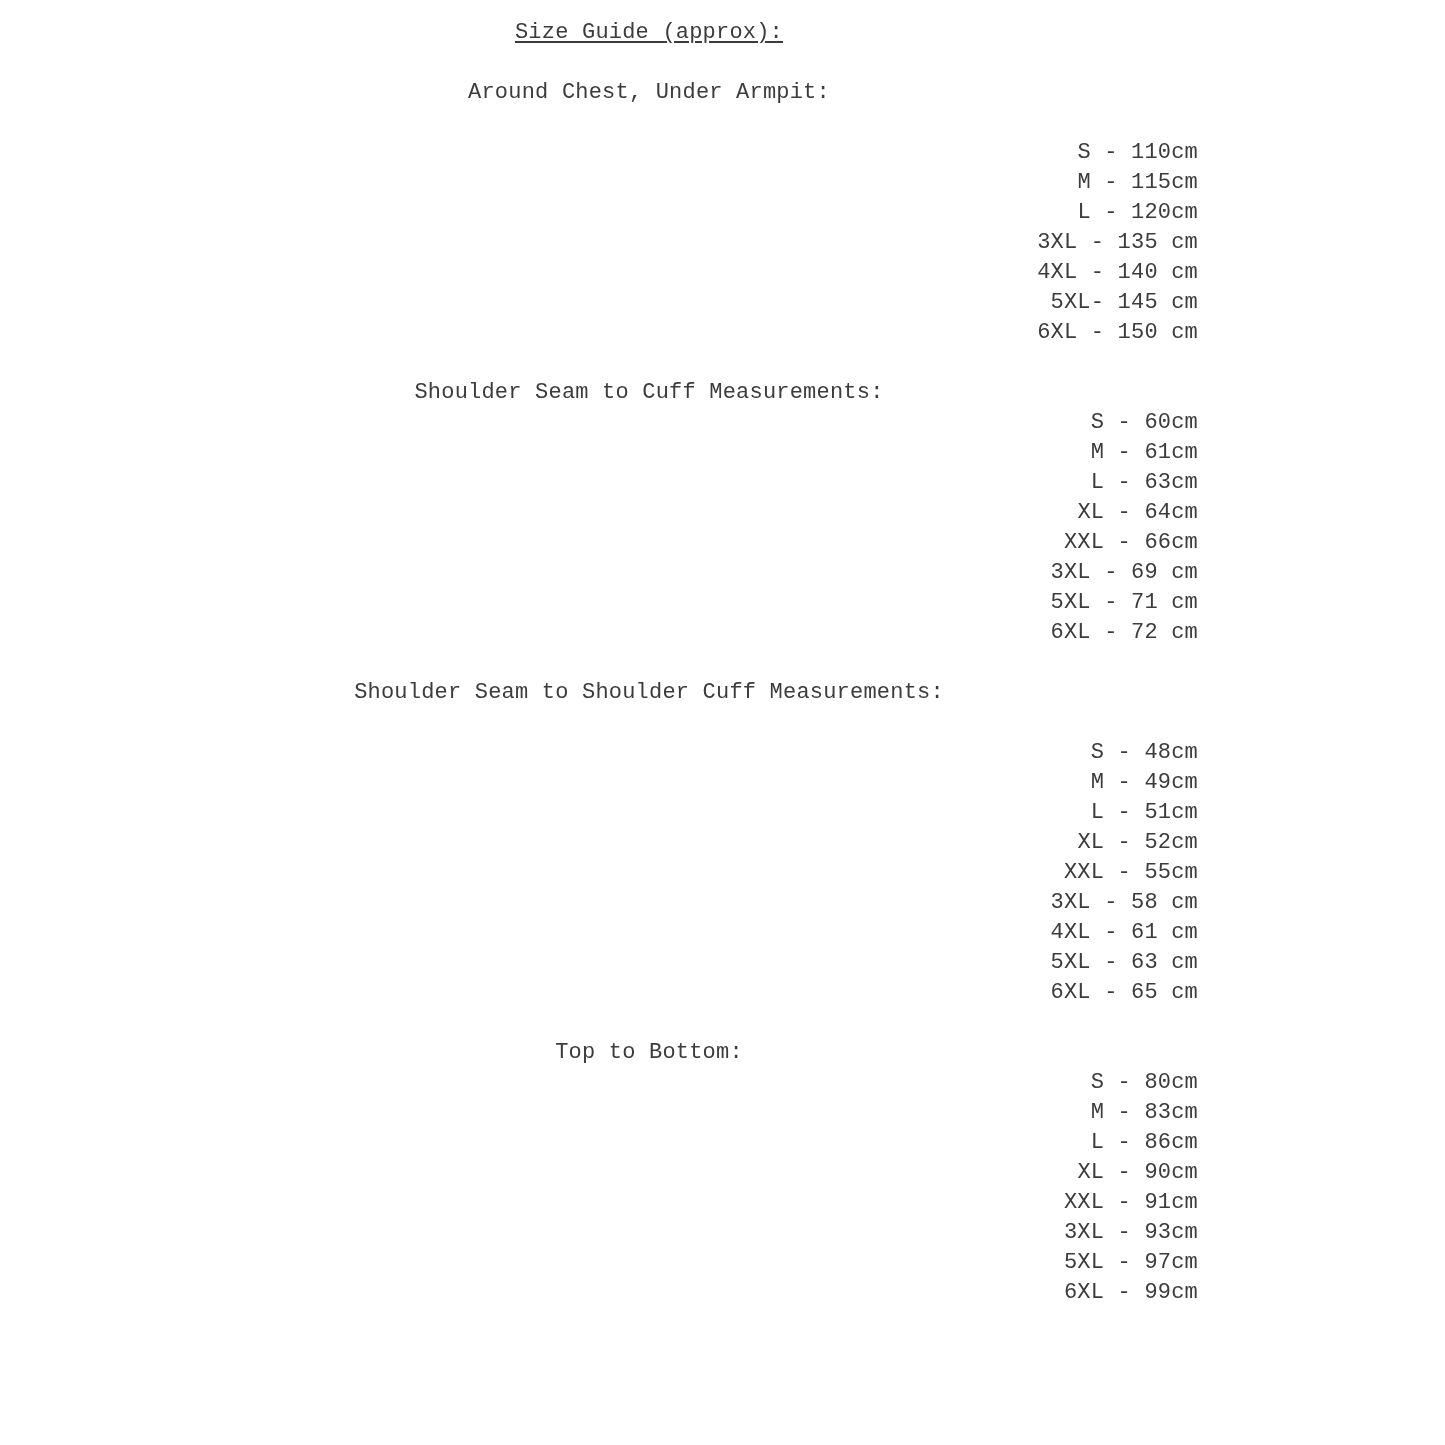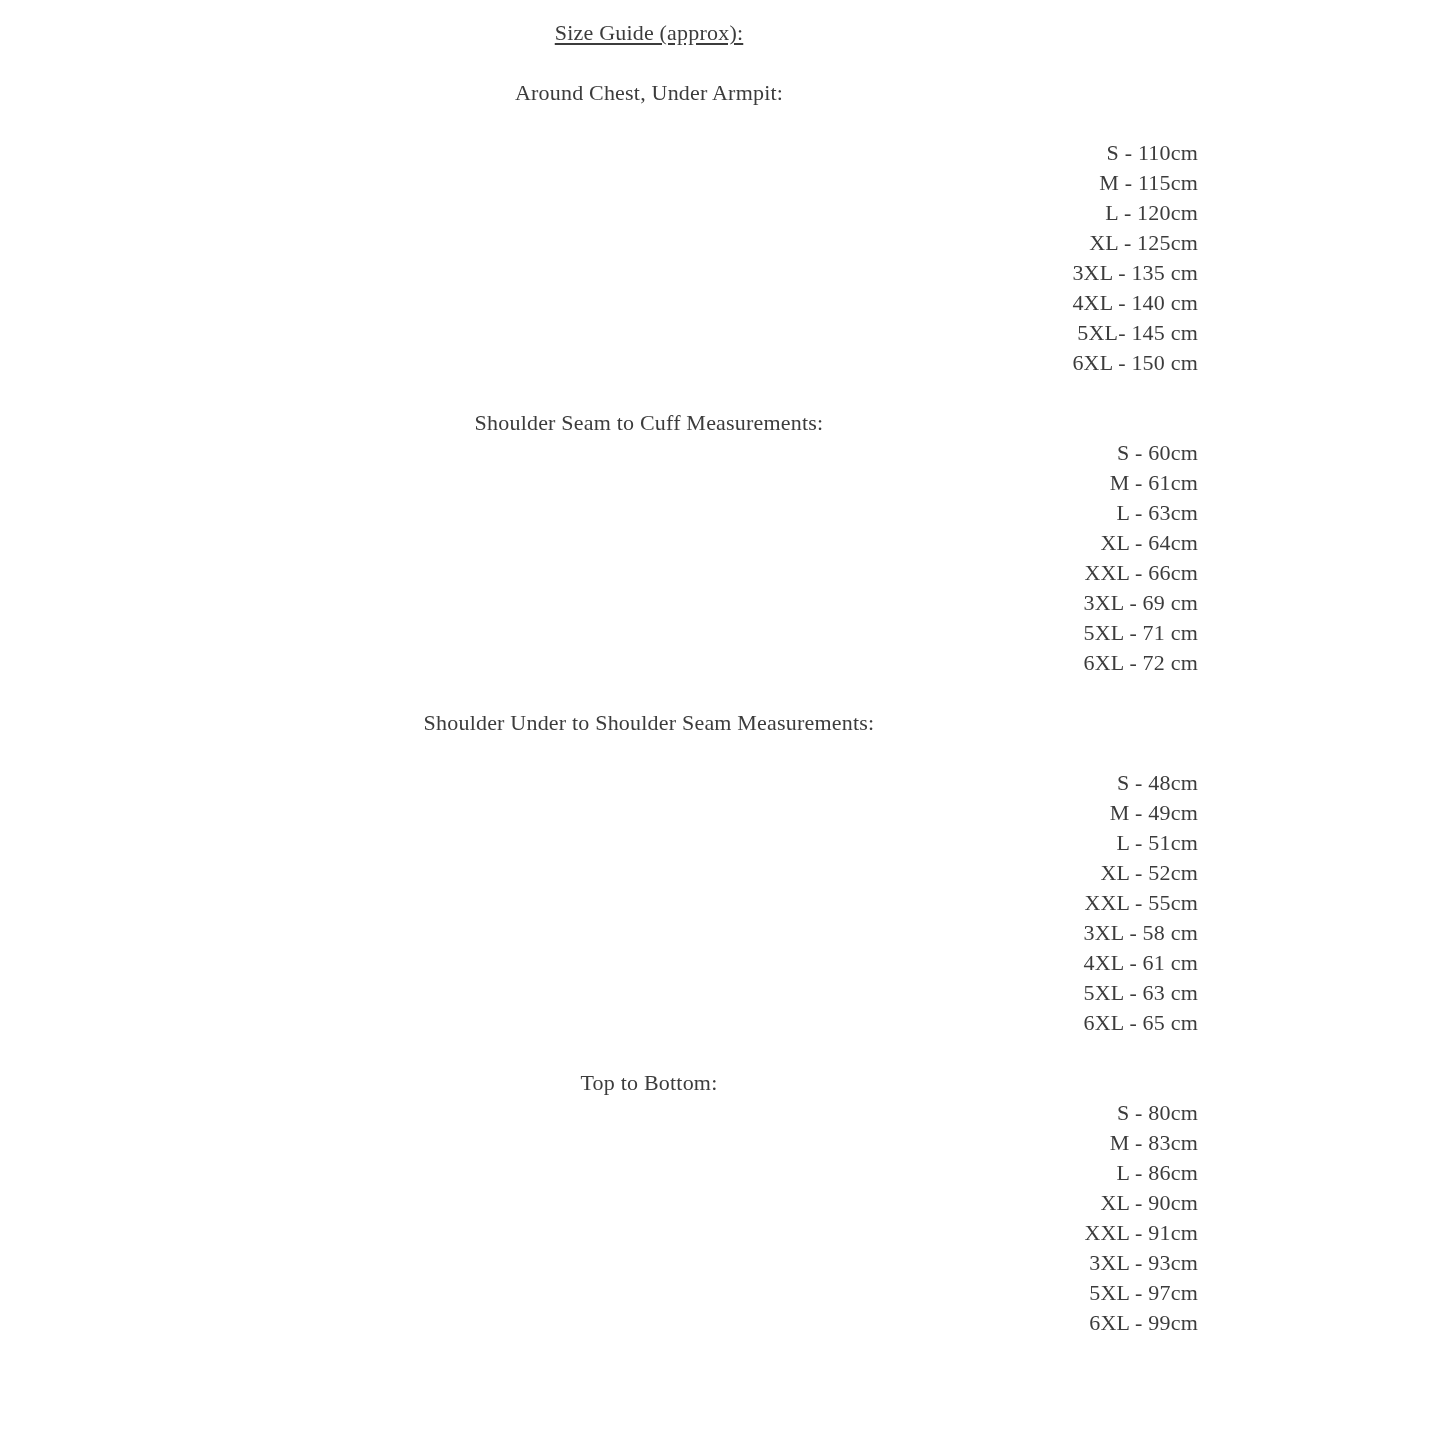--- a/index.html
+++ b/index.html
@@ -11,21 +11,21 @@
     width: 1445px;
     height: 1445px;
     overflow: hidden;
   }
   .doc {
     box-sizing: border-box;
     width: 1198px;
     padding-top: 18px;
     padding-left: 100px; 
     text-align: center;
-    font-family: Liberation Serif, serif;
+    font-family: Liberation Mono, monospace;
     font-size: 22px;
     line-height: 30px;
     color: #3c3c3c;
     letter-spacing: 0.2px;
   }
   .doc h1, .doc h2 {
     font-size: 22px;
     font-weight: normal;
     margin: 0;
     padding: 0;
@@ -49,21 +49,20 @@
 
   <h1>Size Guide (approx):</h1>
   <div class="spacer"></div>
 
   <section>
     <h2>Around Chest, Under Armpit:</h2>
     <div class="spacer"></div>
     <div class="row">S - 110cm</div>
     <div class="row">M - 115cm</div>
     <div class="row">L - 120cm</div>
-    <div class="row">XL - 125cm</div>
     <div class="row">3XL - 135 cm</div>
     <div class="row">4XL - 140 cm</div>
     <div class="row">5XL- 145 cm</div>
     <div class="row">6XL - 150 cm</div>
   </section>
 
   <div class="spacer"></div>
 
   <section>
     <h2>Shoulder Seam to Cuff Measurements:</h2>
@@ -73,21 +72,21 @@
     <div class="row">XL - 64cm</div>
     <div class="row">XXL - 66cm</div>
     <div class="row">3XL - 69 cm</div>
     <div class="row">5XL - 71 cm</div>
     <div class="row">6XL - 72 cm</div>
   </section>
 
   <div class="spacer"></div>
 
   <section>
-    <h2>Shoulder Under to Shoulder Seam Measurements:</h2>
+    <h2>Shoulder Seam to Shoulder Cuff Measurements:</h2>
     <div class="spacer"></div>
     <div class="row">S - 48cm</div>
     <div class="row">M - 49cm</div>
     <div class="row">L - 51cm</div>
     <div class="row">XL - 52cm</div>
     <div class="row">XXL - 55cm</div>
     <div class="row">3XL - 58 cm</div>
     <div class="row">4XL - 61 cm</div>
     <div class="row">5XL - 63 cm</div>
     <div class="row">6XL - 65 cm</div>

